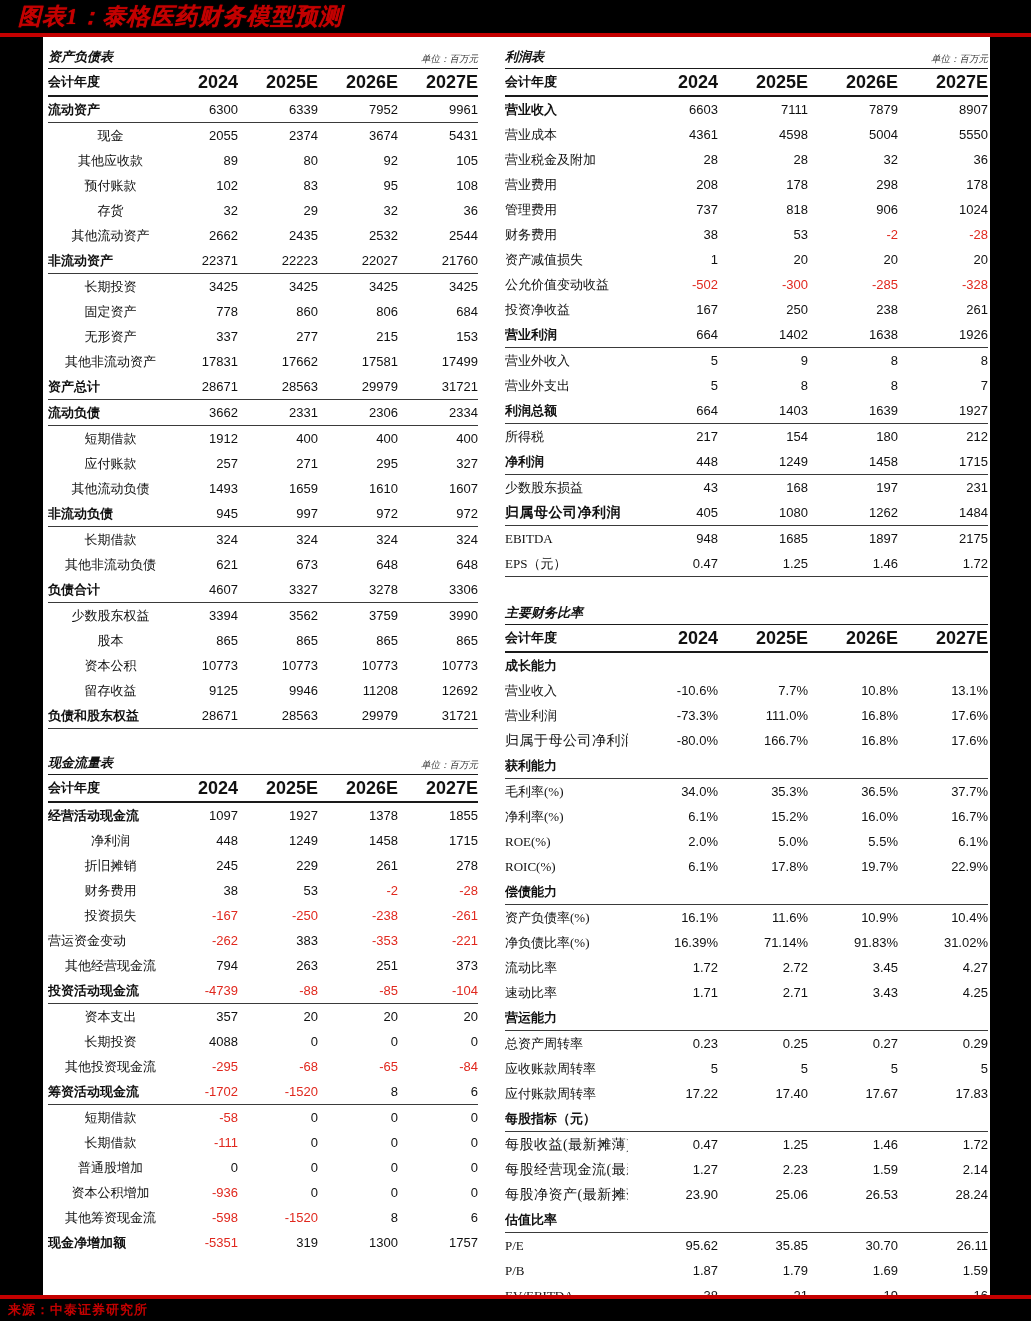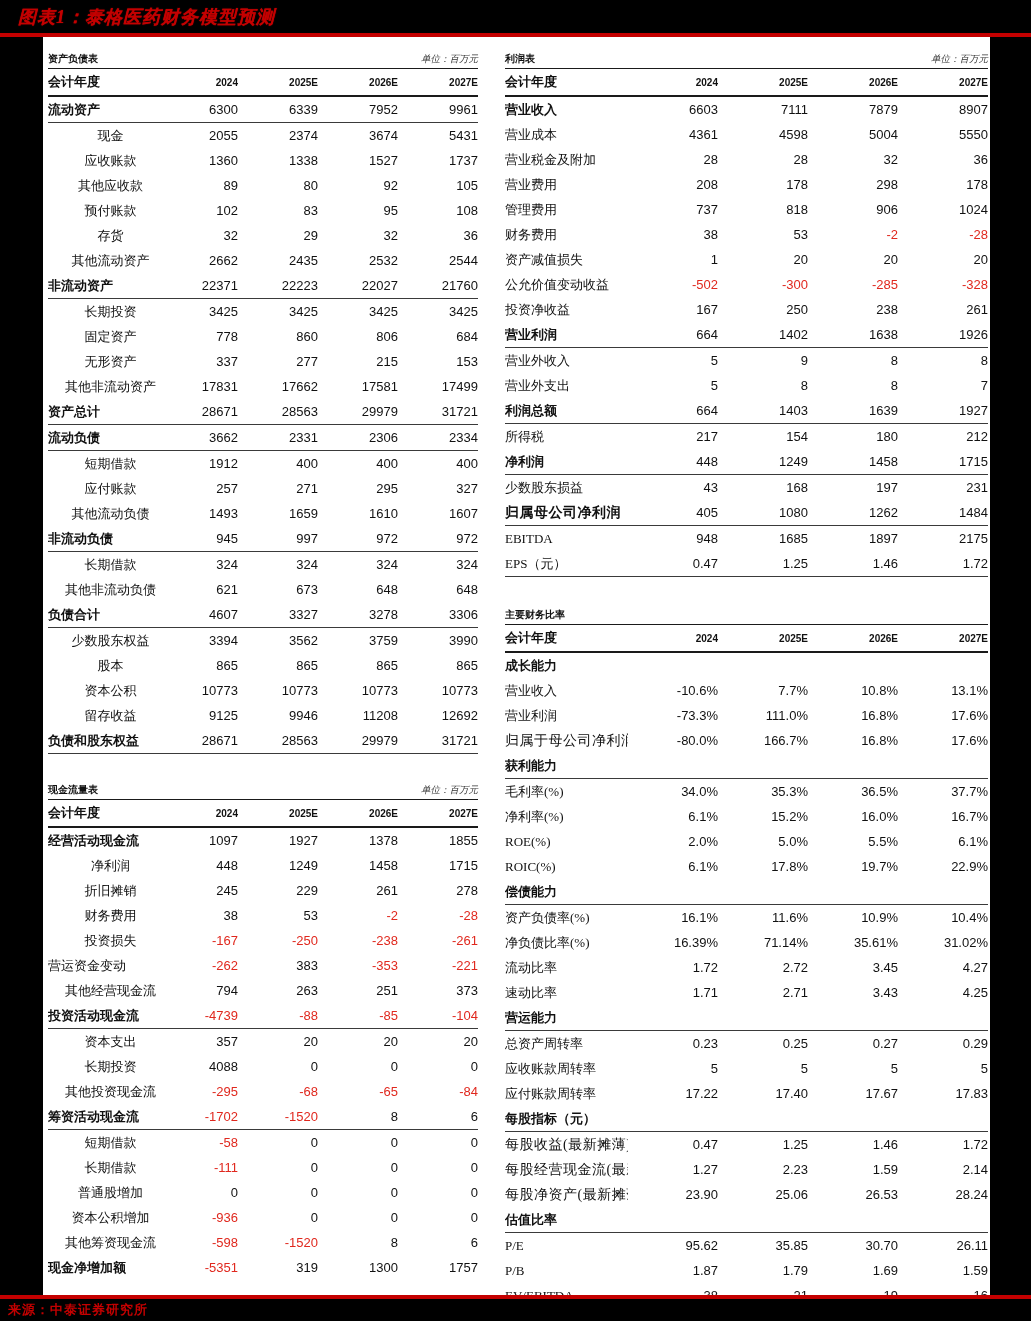--- a/index.html
+++ b/index.html
@@ -19,21 +19,21 @@
   .banner{
     position:absolute;top:0;left:0;right:0;height:33px;
     background:#000;
     border-bottom:4px solid var(--accent);
     display:flex;align-items:center;
   }
   .banner .fig-title{
     color:var(--accent);
     font-family:"Liberation Serif","DejaVu Serif",serif;
     font-weight:bold;font-style:italic;
-    font-size:18px;letter-spacing:1px;
+    font-size:23px;letter-spacing:1px;
     padding-left:18px;
     text-shadow:0 0 1px var(--accent);
   }
   
   .footer{
     position:absolute;left:0;right:0;bottom:0;height:22px;
     background:#000;
     border-top:4px solid var(--accent);
     display:flex;align-items:center;text-decoration:underline;
   }
@@ -54,21 +54,21 @@
   }
   .col-left{width:430px;flex:0 0 430px;}
   .col-right{flex:1;min-width:0;}
   .tbl{width:100%;}
   .tbl .t-top{
     display:flex;justify-content:space-between;align-items:flex-end;
     height:23px;border-bottom:1px solid #1a1a1a;padding-bottom:2px;
   }
   .tbl .t-title{
     font-family:"Liberation Serif","DejaVu Serif",serif;
-    font-weight:bold;font-size:10px;
+    font-weight:bold;font-size:13px;font-style:italic;
   }
   .tbl .t-unit{
     font-family:"Liberation Serif","DejaVu Serif",serif;
     font-style:italic;font-size:9.5px;color:#333;
   }
   .trow{
     display:grid;
     grid-template-columns:1fr 80px 80px 80px 80px;
     align-items:center;
     height:25px;
@@ -83,21 +83,21 @@
   .trow .lab{
     font-family:"Liberation Serif","DejaVu Serif",serif;
     font-size:13px;white-space:nowrap;overflow:hidden;
   }
   .trow .lab.ind{padding-left:15px;text-align:center;}
   .trow.bold .lab{font-weight:bold;}
   .trow.small .lab{font-size:14px;letter-spacing:0.5px;}
   .trow .num{
     text-align:right;font-size:13px;white-space:nowrap;
   }
-  .trow.thead .num{font-size:10px;}
+  .trow.thead .num{font-size:18px;}
   .trow .num.neg{color:var(--negative);}
   .gap20{height:20px;}
   .gap22{height:22px;}
 </style>
 </head>
 <body>
 
 <div class="page">
 
   <div class="banner">
@@ -128,27 +128,20 @@
               <span class="num">9961</span>
             </div>
             <div class="trow">
               <span class="lab ind">现金</span>
               <span class="num">2055</span>
               <span class="num">2374</span>
               <span class="num">3674</span>
               <span class="num">5431</span>
             </div>
             <div class="trow">
-              <span class="lab ind">应收账款</span>
-              <span class="num">1360</span>
-              <span class="num">1338</span>
-              <span class="num">1527</span>
-              <span class="num">1737</span>
-            </div>
-            <div class="trow">
               <span class="lab ind">其他应收款</span>
               <span class="num">89</span>
               <span class="num">80</span>
               <span class="num">92</span>
               <span class="num">105</span>
             </div>
             <div class="trow">
               <span class="lab ind">预付账款</span>
               <span class="num">102</span>
               <span class="num">83</span>
@@ -689,21 +682,21 @@
               <span class="lab">资产负债率(%)</span>
               <span class="num">16.1%</span>
               <span class="num">11.6%</span>
               <span class="num">10.9%</span>
               <span class="num">10.4%</span>
             </div>
             <div class="trow">
               <span class="lab">净负债比率(%)</span>
               <span class="num">16.39%</span>
               <span class="num">71.14%</span>
-              <span class="num">35.61%</span>
+              <span class="num">91.83%</span>
               <span class="num">31.02%</span>
             </div>
             <div class="trow">
               <span class="lab">流动比率</span>
               <span class="num">1.72</span>
               <span class="num">2.72</span>
               <span class="num">3.45</span>
               <span class="num">4.27</span>
             </div>
             <div class="trow">

